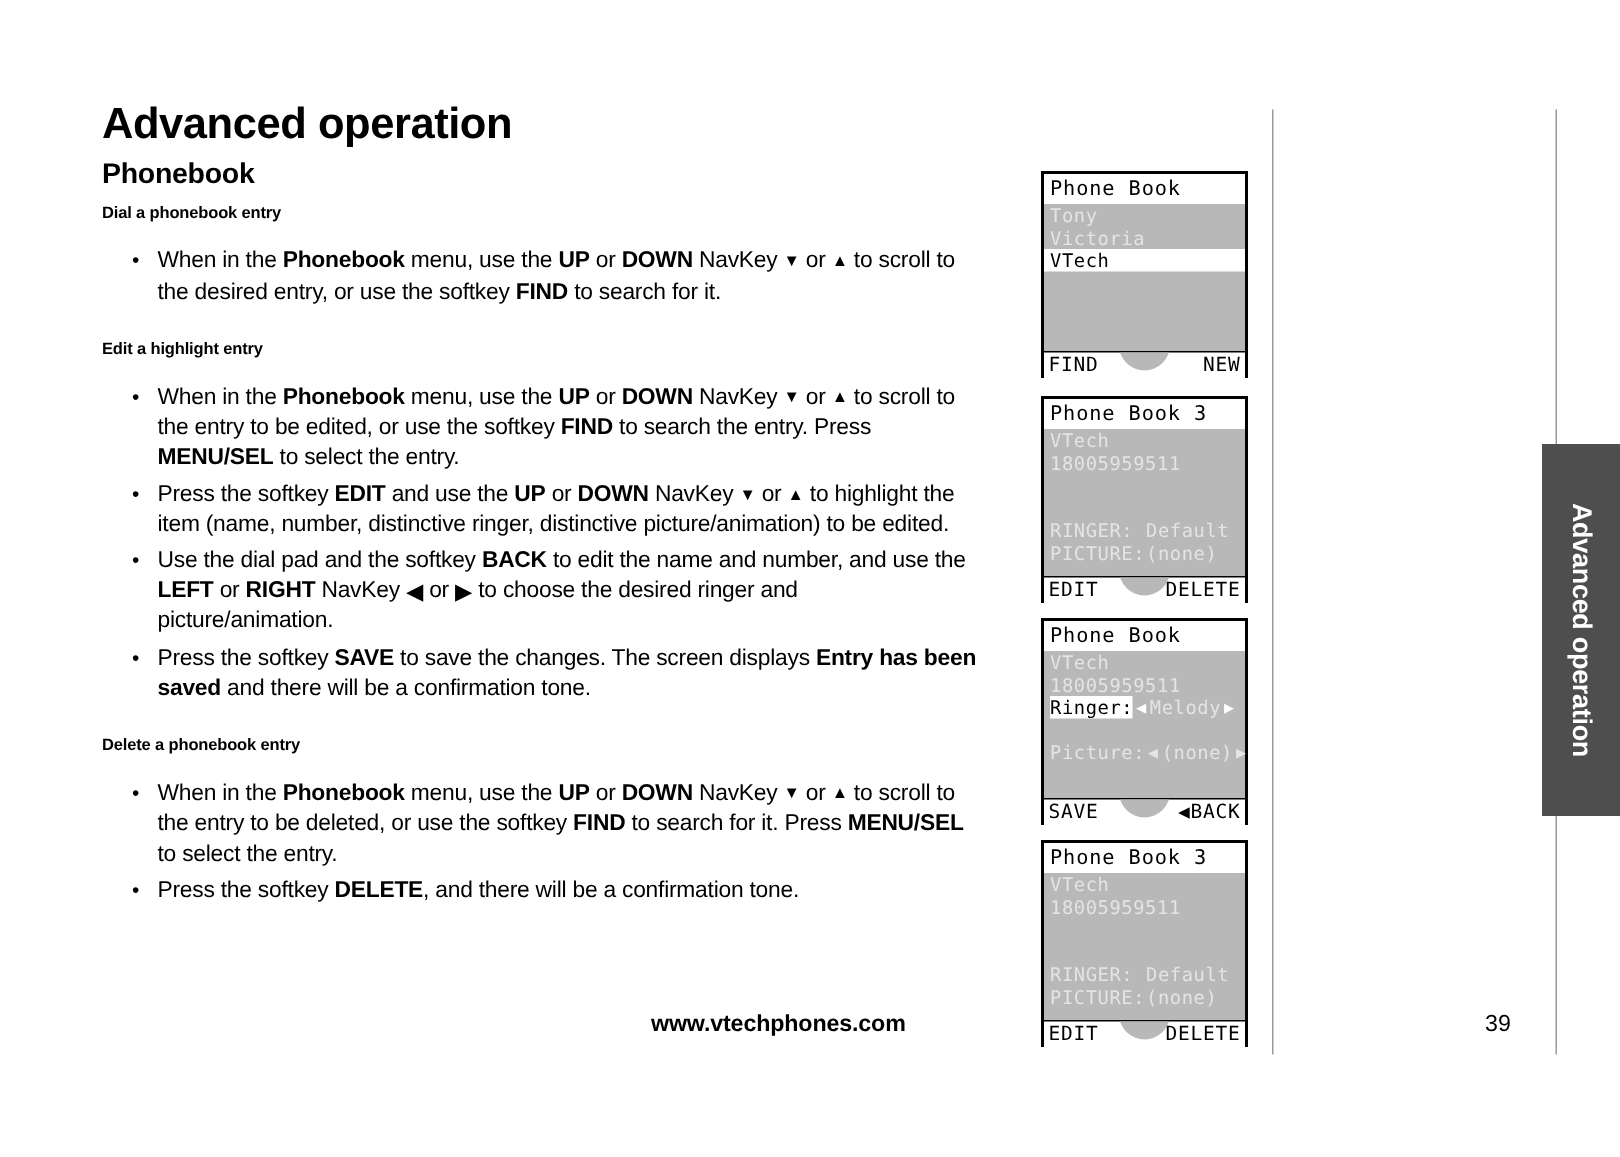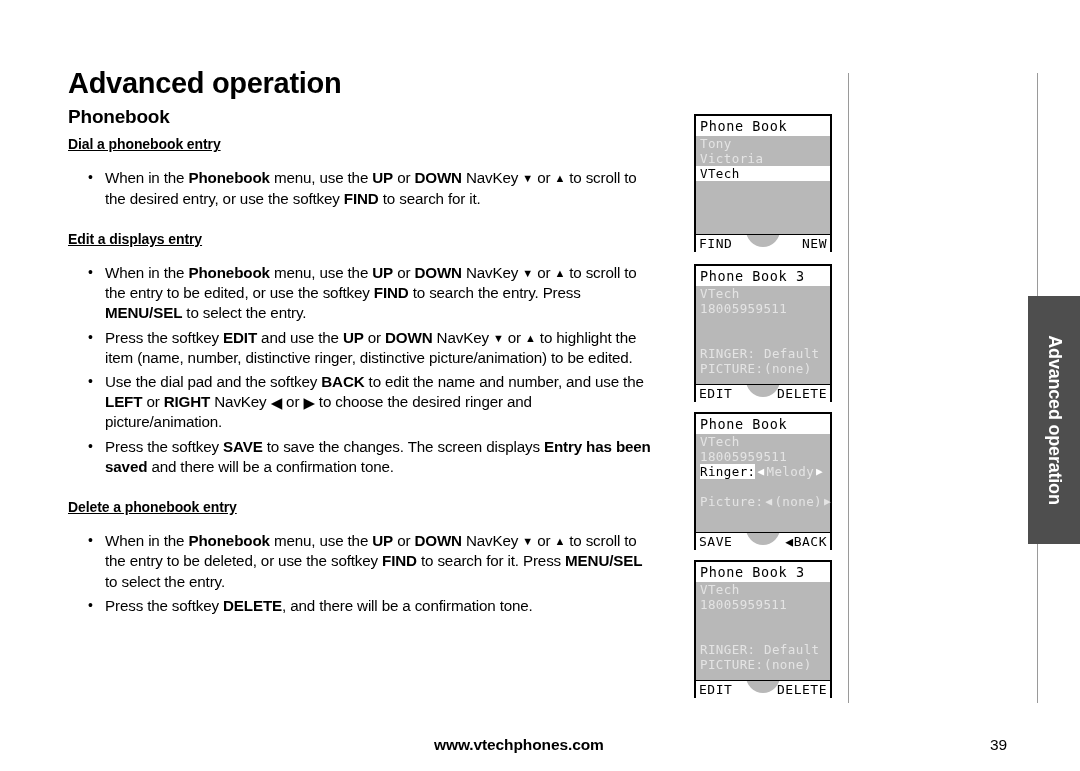--- a/index.html
+++ b/index.html
@@ -47,24 +47,23 @@
     line-height: 1.05;
   }
   h2.section {
     margin: 8px 0 0 0;
     font-size: 19px;
     font-weight: bold;
     letter-spacing: -0.2px;
   }
   h3.sub {
     margin: 8px 0 2px 0;
-    font-size: 14px;
+    font-size: 11px;
     font-weight: bold;
     letter-spacing: -0.1px;
-    text-decoration: underline;
   }
   h3.sub.spaced { margin-top: 22px; }
 
   ul.bullets {
     list-style: none;
     margin: 16px;
     padding: 0;
   }
   ul.bullets li {
     position: relative;
@@ -209,21 +208,21 @@
     color: #ffffff;
     font-size: 18px;
     font-weight: bold;
     letter-spacing: -0.2px;
   }
 
   
   #footer {
     position: absolute;
     left: 0;
-    top: 736px;
+    top: 674px;
     width: 1080px;
     height: 24px;
   }
   #footer .site {
     position: absolute;
     left: 434px;
     top: 0;
     font-size: 15.5px;
     font-weight: bold;
     letter-spacing: -0.1px;
@@ -247,21 +246,21 @@
 
     <h1 class="chapter">Advanced operation</h1>
     <h2 class="section">Phonebook</h2>
 
     <h3 class="sub">Dial a phonebook entry</h3>
     <ul class="bullets">
       <li><span>When in the </span><b>Phonebook</b><span> menu, use the </span><b>UP</b><span> or </span><b>DOWN</b><span> NavKey </span><span class="nav-ico">▼</span><span> or </span><span class="nav-ico">▲</span><span> to scroll to the desired entry, or use the softkey </span><b>FIND</b><span> to search for it.</span></li>
 
     </ul>
 
-    <h3 class="sub spaced">Edit a displays entry</h3>
+    <h3 class="sub spaced">Edit a highlight entry</h3>
     <ul class="bullets">
       <li><span>When in the </span><b>Phonebook</b><span> menu, use the </span><b>UP</b><span> or </span><b>DOWN</b><span> NavKey </span><span class="nav-ico">▼</span><span> or </span><span class="nav-ico">▲</span><span> to scroll to the entry to be edited, or use the softkey </span><b>FIND</b><span> to search the entry. Press </span><b>MENU/SEL</b><span> to select the entry.</span></li>
 
       <li><span>Press the softkey </span><b>EDIT</b><span> and use the </span><b>UP</b><span> or </span><b>DOWN</b><span> NavKey </span><span class="nav-ico">▼</span><span> or </span><span class="nav-ico">▲</span><span> to highlight the item (name, number, distinctive ringer, distinctive picture/animation) to be edited.</span></li>
 
       <li><span>Use the dial pad and the softkey </span><b>BACK</b><span> to edit the name and number, and use the </span><b>LEFT</b><span> or </span><b>RIGHT</b><span> NavKey </span><span class="nav-lr">◀</span><span> or </span><span class="nav-lr">▶</span><span> to choose the desired ringer and picture/animation.</span></li>
 
       <li><span>Press the softkey </span><b>SAVE</b><span> to save the changes. The screen displays </span><b>Entry has been saved</b><span> and there will be a confirmation tone.</span></li>
     </ul>
 

